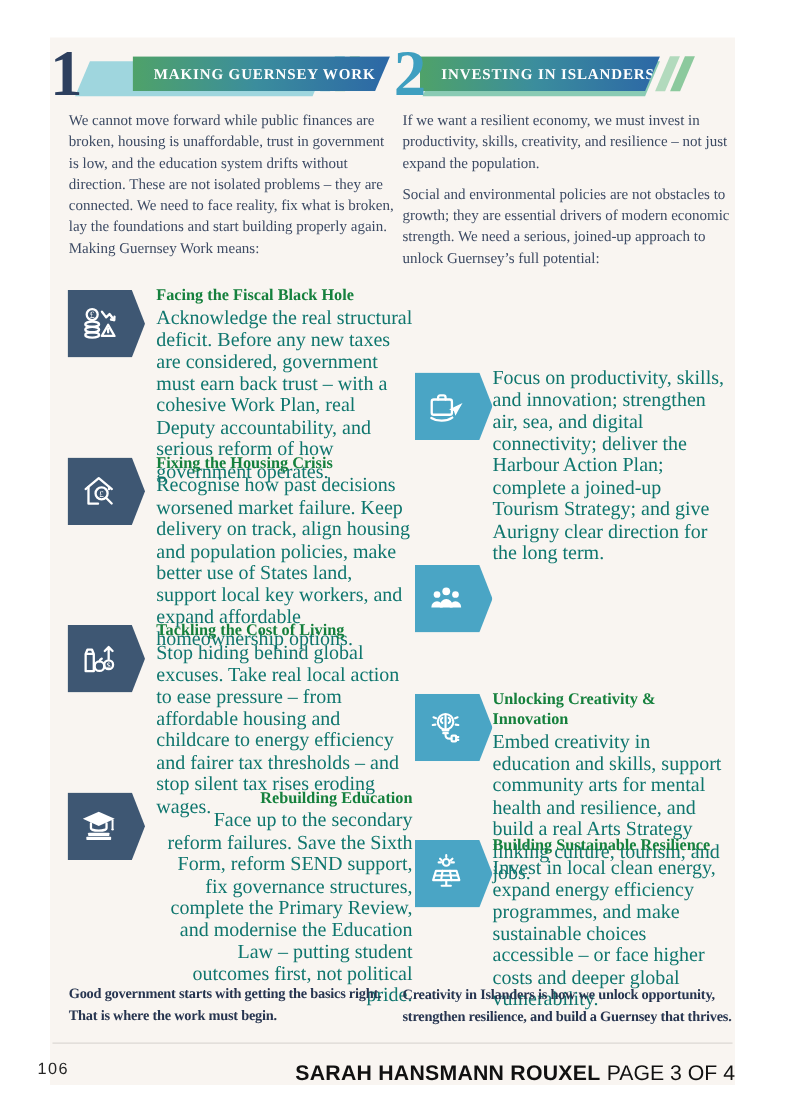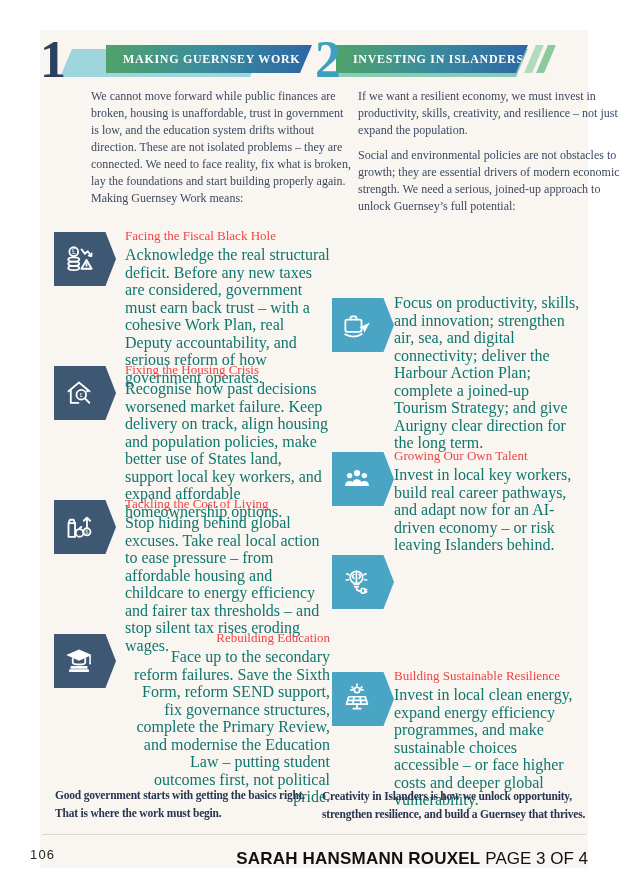--- a/index.html
+++ b/index.html
@@ -10,36 +10,36 @@
   
   .sec-number{position:absolute;font-weight:700;font-size:52px;line-height:1;z-index:3;}
   .banner{position:absolute;height:28px;z-index:2;color:#fff;font-weight:700;font-size:12px;
           letter-spacing:.7px;line-height:28px;padding-left:17px;box-sizing:border-box;
           clip-path:polygon(0 0,100% 0,calc(100% - 12px) 100%,0 100%);
           background:linear-gradient(90deg,#4fa269 0%,#3b8d9d 48%,#2c67a6 100%);}
   .banner-back{position:absolute;height:28px;transform:skewX(-23deg);z-index:1;}
   .stripe{position:absolute;width:8px;height:28px;transform:skewX(-23deg);z-index:1;}
 
   
-  .intro{position:absolute;font-size:12px;line-height:17px;color:#3c4a63;margin-left:36px;}
+  .intro{position:absolute;font-size:12px;line-height:17px;color:#3c4a63;}
   .intro p{margin:0 0 8px 0;}
   .closing{position:absolute;font-weight:700;font-size:11.5px;line-height:18px;color:#273550;
            letter-spacing:-.2px;}
 
   
   .item{position:absolute;}
   .badge{position:absolute;left:0;top:4px;width:62px;height:54px;display:flex;align-items:center;
          clip-path:polygon(0 0,83% 0,100% 50%,83% 100%,0 100%);}
   .badge svg{margin-left:8px;}
   .badge.navy{background:#3e5773;}
   .badge.blue{background:#4aa5c5;}
   .item-text{margin-left:71px;}
   .item.right .item-text{margin-left:62px;width:186px;}
   .item.left .item-text{width:205px;}
-  .item-title{font-weight:400;font-size:13px;color:#ef4444;margin-bottom:2px;}
+  .item-title{font-weight:700;font-size:13px;color:#15803d;margin-bottom:2px;}
   .item-body{font-size:16px;line-height:17.5px;color:#0f766e;}
 
   
   .footer-line{position:absolute;left:42px;width:544px;top:834px;height:1px;background:#dbd7d3;}
   .page-num{position:absolute;left:30px;top:847px;font-family:"Liberation Sans",sans-serif;
             font-size:13px;letter-spacing:1.2px;color:#262626;}
   .footer-right{position:absolute;right:42px;top:849px;font-family:"Liberation Sans",sans-serif;
                 font-size:17px;color:#111;white-space:nowrap;}
   .footer-right .author{font-weight:700;letter-spacing:.2px;margin-right:5px;}
 </style>
@@ -173,40 +173,40 @@
         <g fill="#fff">
           <circle cx="6.8" cy="9.6" r="1.9"></circle>
             <path d="M3.6 16.6a3.2 3.2 0 016.4 0v.4H3.6z"></path>
           <circle cx="17.2" cy="9.6" r="1.9"></circle>
             <path d="M14 16.6a3.2 3.2 0 016.4 0v.4H14z"></path>
           <circle cx="12" cy="7.8" r="2.2"></circle>
             <path d="M8.4 15.8a3.6 3.6 0 017.2 0v1.2H8.4z"></path>
         </g>
       </svg>
     </div>
-    <div class="item-text">
-      <div class="item-title">Growing Our Own Talent</div>
-      <div class="item-body">Invest in local key workers, build real career pathways, and adapt now for an AI-driven economy – or risk leaving Islanders behind.</div>
-    </div>
   </div>
 
   <div class="item right" style="left:332px;top:551px;">
     <div class="badge blue">
       <svg width="34" height="34" viewBox="0 0 24 24">
         <g fill="none" stroke="#fff" stroke-width="1.2" stroke-linecap="round" stroke-linejoin="round">
           <circle cx="11.6" cy="8.8" r="4.4"></circle>
           <path d="M11.6 5.2v7.2M9.8 6.6c-1.2.8-1.2 2 0 2.8M13.4 6.6c1.2.8 1.2 2 0 2.8"></path>
           <path d="M10 13.6h3.2M10.3 15.2h2.6"></path>
           <path d="M4.8 6.2l1.4.6M4.4 10.6l1.5-.2M18.4 6.2l-1.4.6M18.8 10.6l-1.5-.2"></path>
           <path d="M11.6 15.4v.8c0 1.3 1 2.1 2.3 2.1h1"></path>
           <rect x="15" y="16.6" width="2.6" height="3.2" rx=".5"></rect>
           <path d="M17.6 17.4h1.2M17.6 19h1.2"></path>
         </g>
       </svg>
     </div>
+    <div class="item-text">
+      <div class="item-title">Unlocking Creativity &amp; Innovation</div>
+      <div class="item-body">Embed creativity in education and skills, support community arts for mental health and resilience, and build a real Arts Strategy linking culture, tourism, and jobs.</div>
+    </div>
   </div>
 
   <div class="item right" style="left:332px;top:668px;">
     <div class="badge blue">
       <svg width="34" height="34" viewBox="0 0 24 24">
         <g fill="none" stroke="#fff" stroke-width="1.2" stroke-linecap="round" stroke-linejoin="round">
           <circle cx="12" cy="5.6" r="1.9"></circle>
           <path d="M12 2.6v-1.1M9.4 4.4l-.9-.9M14.6 4.4l.9-.9M9 5.6H7.7M15 5.6h1.3"></path>
           <path d="M6.2 10.4h11.6l1.6 5.2H4.6z"></path>
           <path d="M9.9 10.4l-.8 5.2M14.1 10.4l.8 5.2M5.5 13h13"></path>

